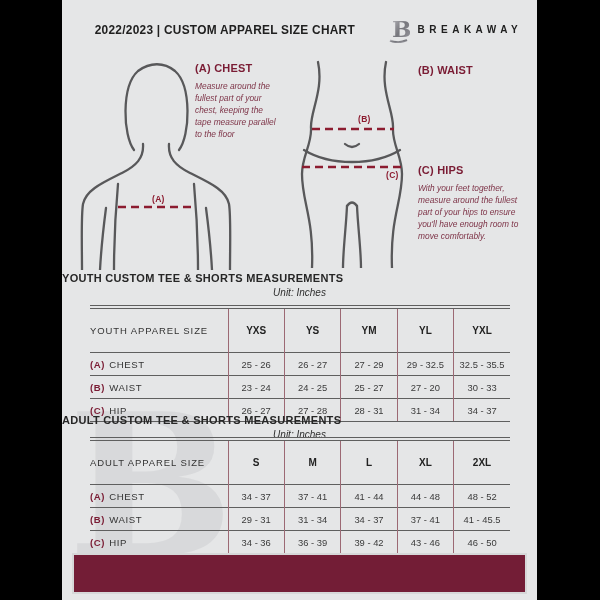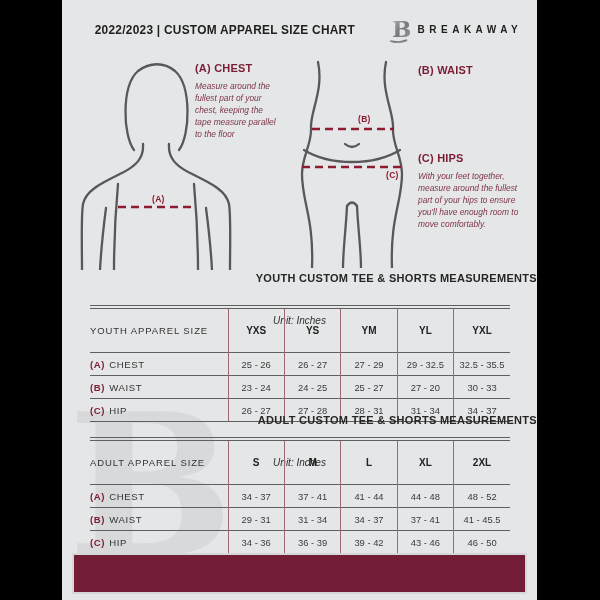--- a/index.html
+++ b/index.html
@@ -32,26 +32,26 @@
   .fig { position:absolute; }
   .fig svg { display:block; }
   .marker {
     position:absolute; font-size:8.5px; font-weight:700; color:#8c1c30; letter-spacing:0.3px;
   }
   .instr { position:absolute; }
   .instr h3 { margin:0 0 7px 0; font-size:11px; font-weight:800; color:#7a1c34; letter-spacing:0.2px; }
   .instr p { margin:0; font-size:8.4px; font-style:italic; color:#7e3448; line-height:1.42; }
   
   .section-title {
-    position:absolute; left:0; width:100%; text-align:right;
+    position:absolute; left:0; width:100%; text-align:left;
     font-size:11px; font-weight:700; color:#262626; letter-spacing:0.3px;
   }
   .section-unit {
     position:absolute; left:0; width:100%; text-align:center;
-    font-size:10px; font-style:italic; color:#2e2e2e;margin-top:28px;
+    font-size:10px; font-style:italic; color:#2e2e2e;
   }
   .table-wrap {
     position:absolute; left:28px; width:420px;
     border-top:1px solid #5f5f5f; padding-top:2px;
   }
   .size-table { width:100%; border-collapse:collapse; table-layout:fixed; }
   .size-table col.c0 { width:138px; }
   .size-table th, .size-table td { border-top:1px solid #5f5f5f; padding:0; }
   .size-table tbody tr:last-child td { border-bottom:1px solid #5f5f5f; }
   .size-table th + th, .size-table td + td { border-left:1px solid #9c6974; }
@@ -132,21 +132,21 @@
     <span class="marker" style="left:296px; top:114px;">(B)</span>
     <span class="marker" style="left:324px; top:170px;">(C)</span>
 
     <div class="instr" style="left:133px; top:62px; width:84px;">
       <h3>(A) CHEST</h3>
       <p>Measure around the fullest part of your chest, keeping the tape measure parallel to the floor</p>
     </div>
     <div class="instr" style="left:356px; top:64px; width:102px;">
       <h3>(B) WAIST</h3>
     </div>
-    <div class="instr" style="left:356px; top:152px; width:104px;">
+    <div class="instr" style="left:356px; top:164px; width:104px;">
       <h3>(C) HIPS</h3>
       <p>With your feet together, measure around the fullest part of your hips to ensure you'll have enough room to move comfortably.</p>
     </div>
 
     <div class="section-title" style="top:272px;">YOUTH CUSTOM TEE &amp; SHORTS MEASUREMENTS</div>
     <div class="section-unit" style="top:287px;">Unit: Inches</div>
     <div class="table-wrap" style="top:305px;">
       <table class="size-table">
         <colgroup>
             <col class="c0">

